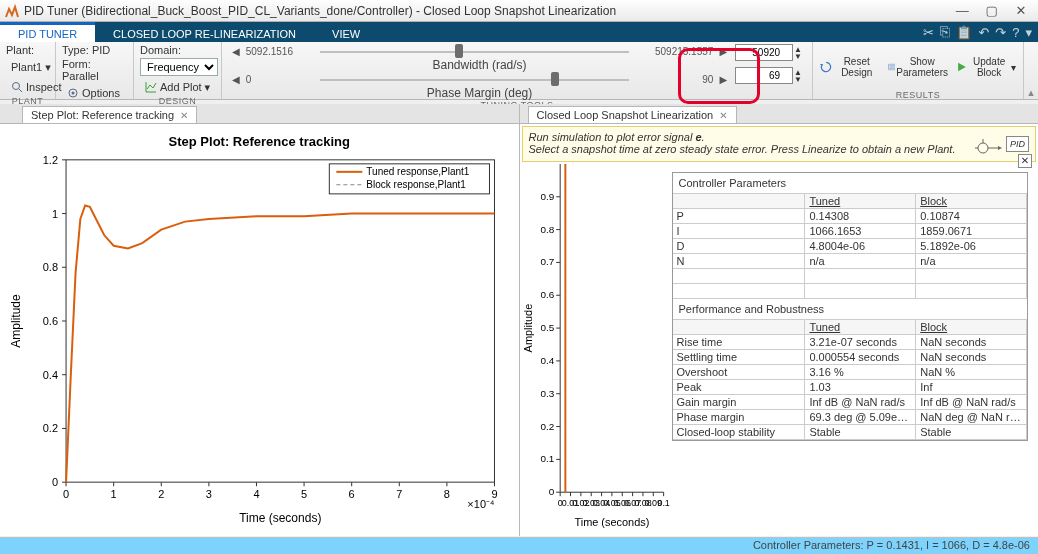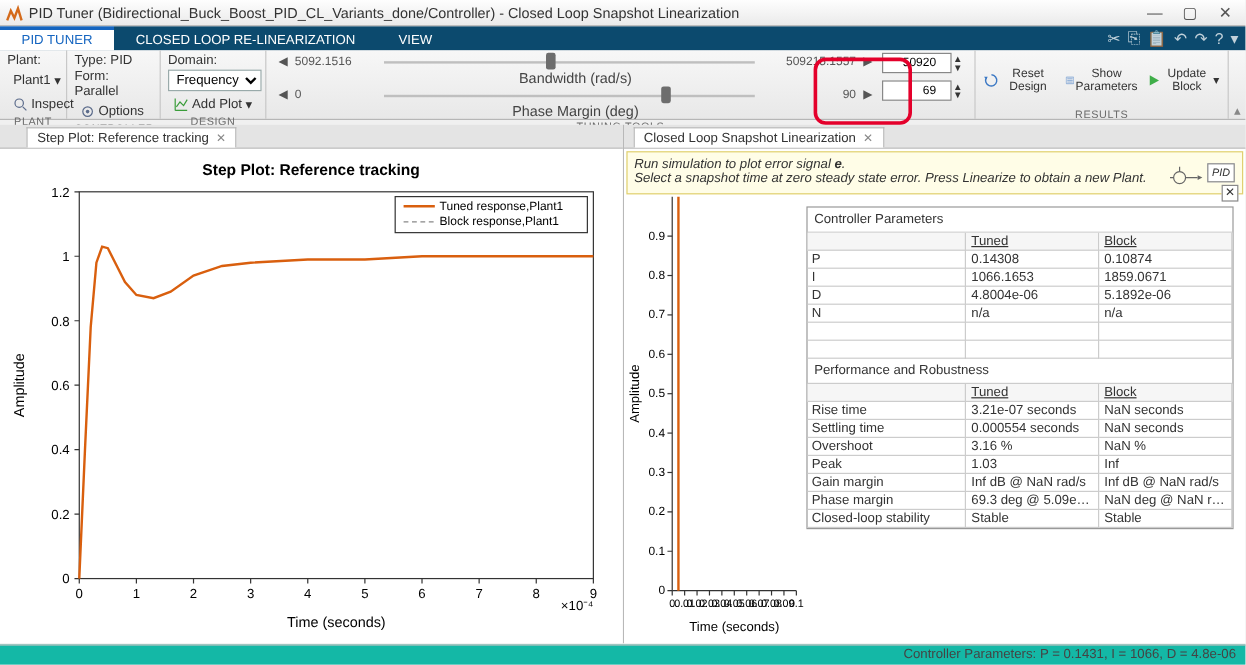--- a/index.html
+++ b/index.html
@@ -41,21 +41,21 @@
     .doc-tab .x { color:#888; font-size:10px; cursor:pointer; }
     .pane-body { flex:1; background:#fff; position:relative; overflow:hidden; }
     .info-banner { margin:2px 2px 0 2px; background:#fffde7; border:1px solid #e0d070; padding:4px 6px; font-size:11px; display:flex; align-items:flex-start; gap:8px;font-style:italic; }
     .info-icon-box { border:1px solid #888; padding:2px 3px; font-size:9px; background:#fff; display:flex; align-items:center; gap:2px; }
     .tbl-closebtn { position:absolute; right:6px; top:30px; width:14px; height:14px; border:1px solid #888; font-size:10px; text-align:center; line-height:12px; background:#fff; cursor:pointer; }
     .params-table { position:absolute; top:48px; left:152px; right:10px; background:#fff; border:1px solid #999; font-size:11px; }
     .params-table .hdr, .params-table .row { display:grid; grid-template-columns: 1.2fr 1fr 1fr; }
     .params-table .cell { border-right:1px solid #ccc; border-bottom:1px solid #ccc; padding:1px 4px; overflow:hidden; text-overflow:ellipsis; white-space:nowrap; }
     .params-table .hdr .cell { background:#f6f6f6;text-decoration:underline; }
     .params-table .section { padding:4px 6px; border-bottom:1px solid #ccc; }
-    .statusbar { position:absolute; left:0; right:0; bottom:0; height:17px; background:#14b8a6; border-top:1px solid #c0c0c0; font-size:11px; color:#444; text-align:right; padding:1px 8px; }
+    .statusbar { position:absolute; left:0; right:0; bottom:0; height:17px; background:#7dd3fc; border-top:1px solid #c0c0c0; font-size:11px; color:#444; text-align:right; padding:1px 8px; }
     
     .chart-wrap { position:absolute; inset:4px; }
     svg text { font-family:Arial,sans-serif; }
   </style>
 </head>
 <body>
 
 <div class="titlebar">
   <span class="titlebar-icon">
     <svg viewBox="0 0 16 16">

